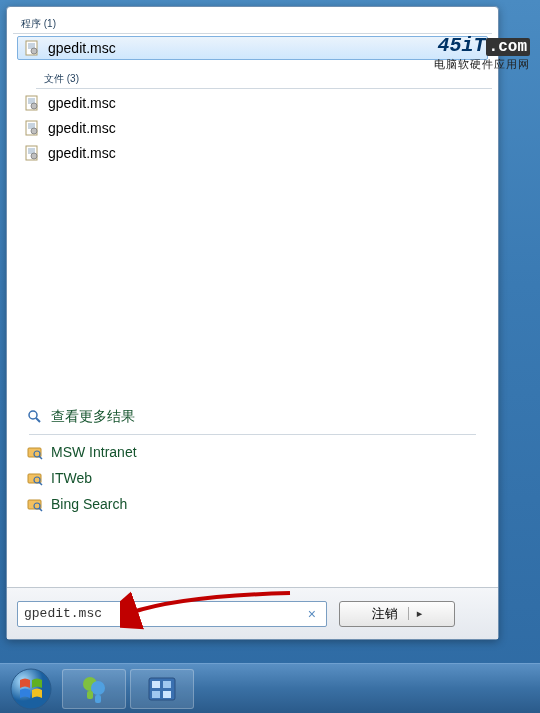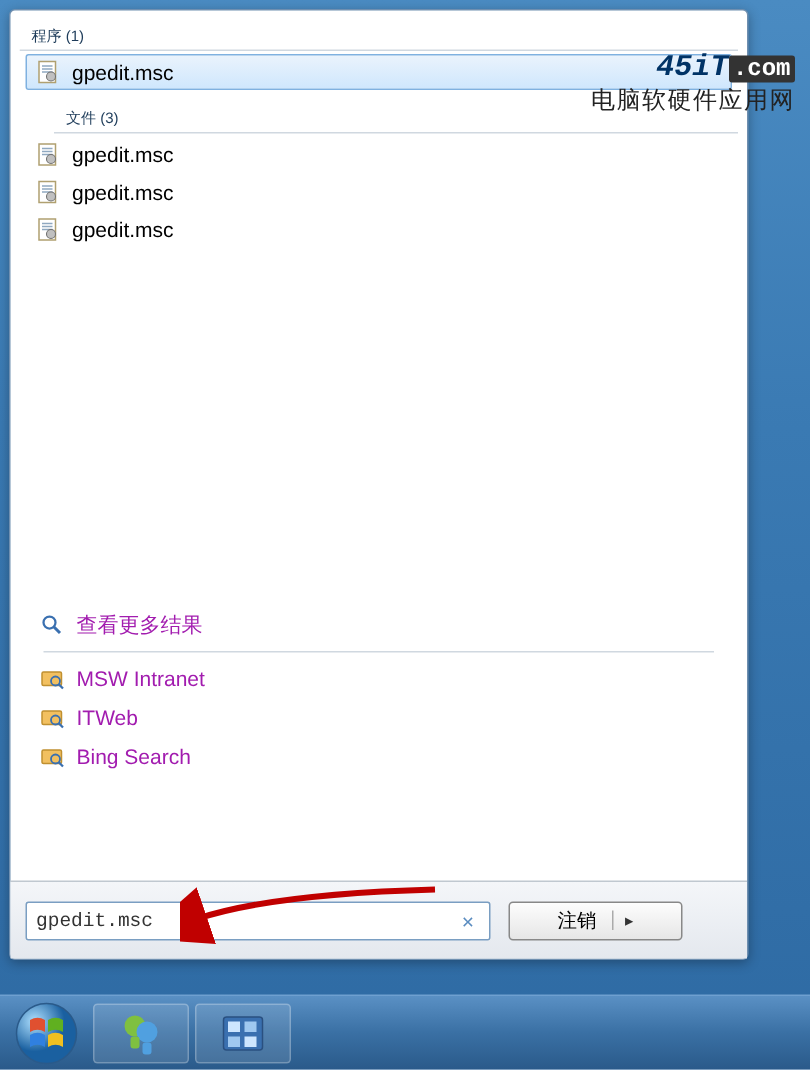--- a/index.html
+++ b/index.html
@@ -28,21 +28,21 @@
 }
 .watermark-main .dot-com {
   background: #333;
   color: #fff;
   padding: 0 3px;
   border-radius: 2px;
   font-style: normal;
   font-size: 16px;
 }
 .watermark-sub {
-  font-size: 16px;
+  font-size: 11px;
   letter-spacing: 1px;
   color: #222;
 }
 .start-panel {
   position: absolute;
   top: 6px;
   left: 6px;
   width: 493px;
   height: 634px;
   background: #fff;
@@ -90,21 +90,21 @@
   position: absolute;
   bottom: 64px;
   left: 6px;
   right: 6px;
 }
 .link-item {
   display: flex;
   align-items: center;
   padding: 4px 8px;
   font-size: 14px;
-  color: #a21caf;
+  color: #14532d;
   cursor: pointer;
   height: 26px;
 }
 .link-item .link-icon {
   width: 16px;
   height: 16px;
   margin-right: 8px;
   flex-shrink: 0;
 }
 .divider {

